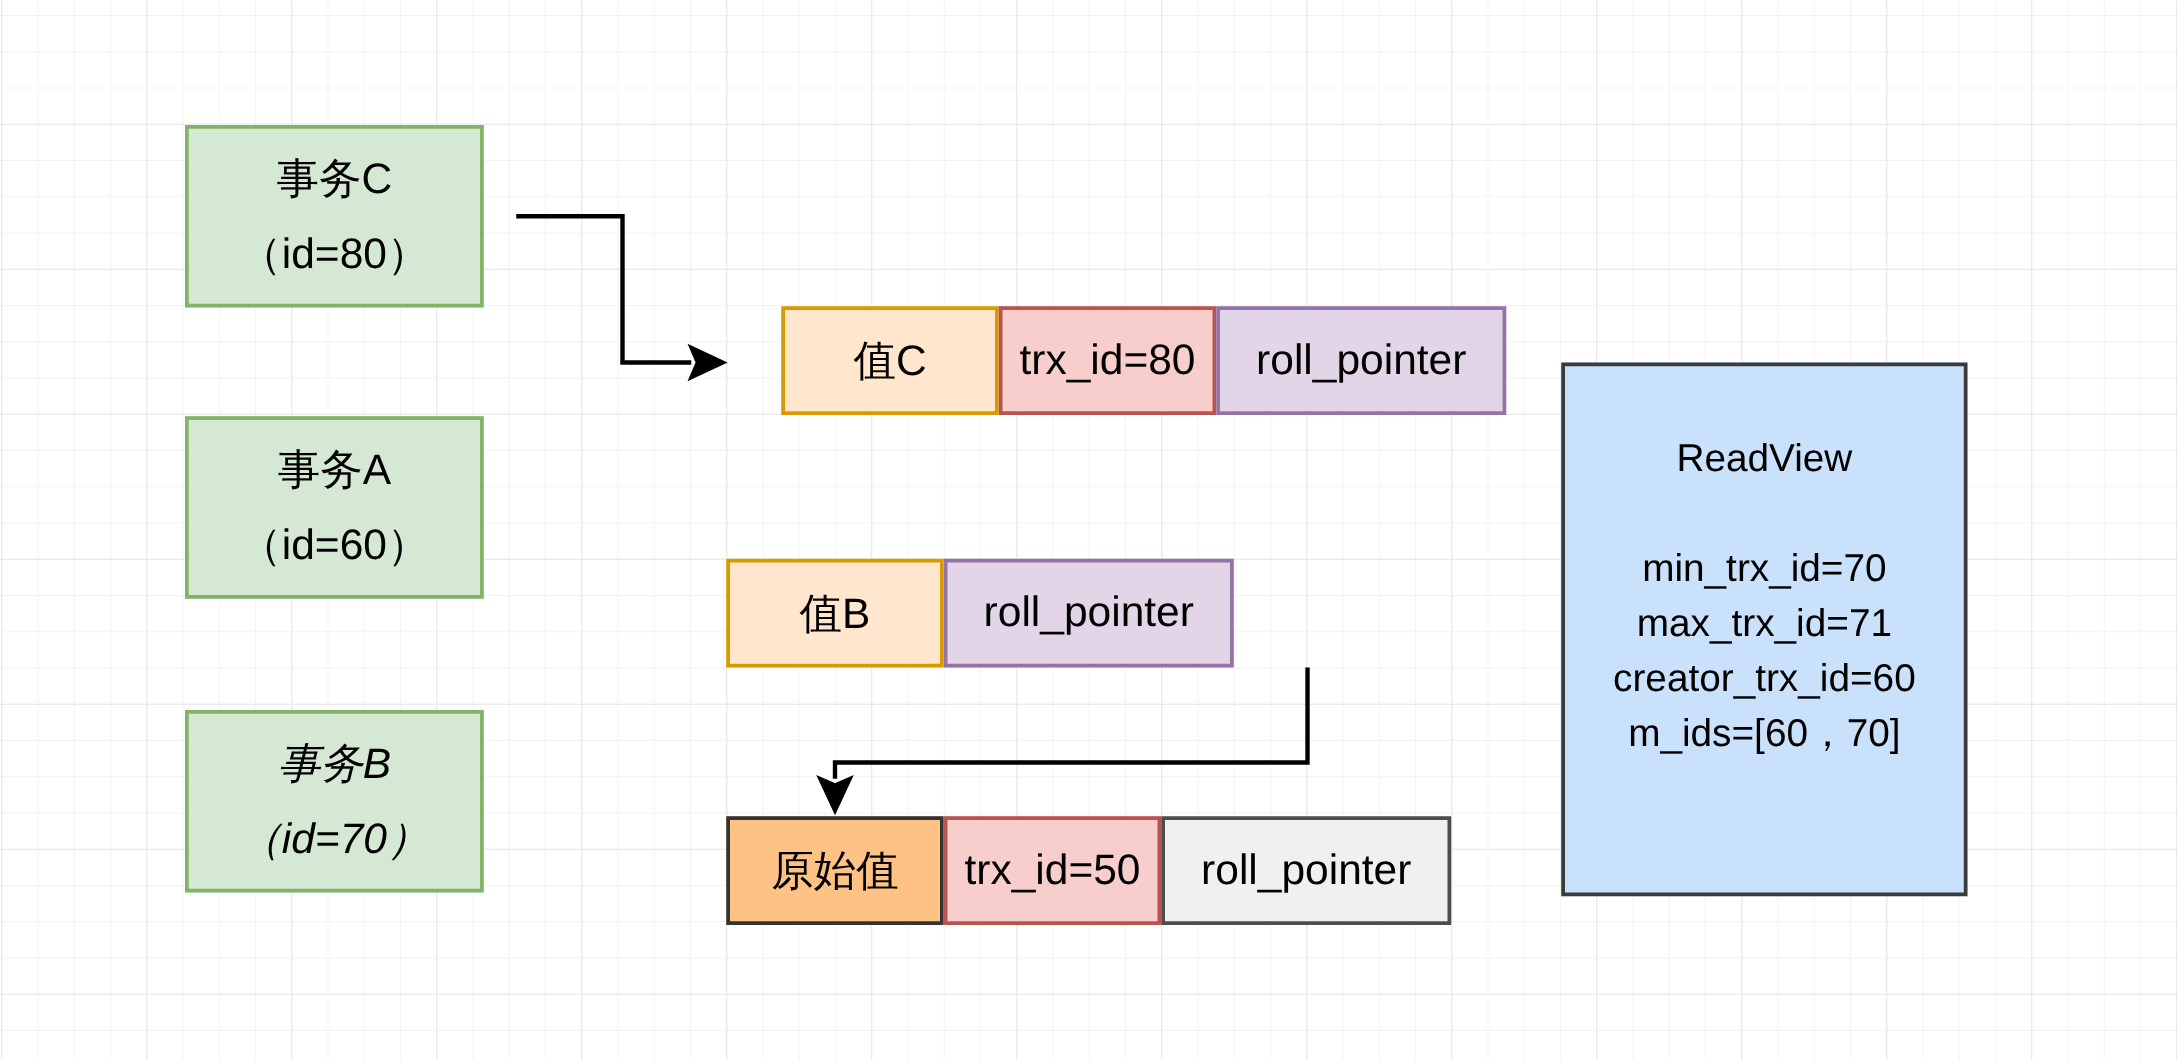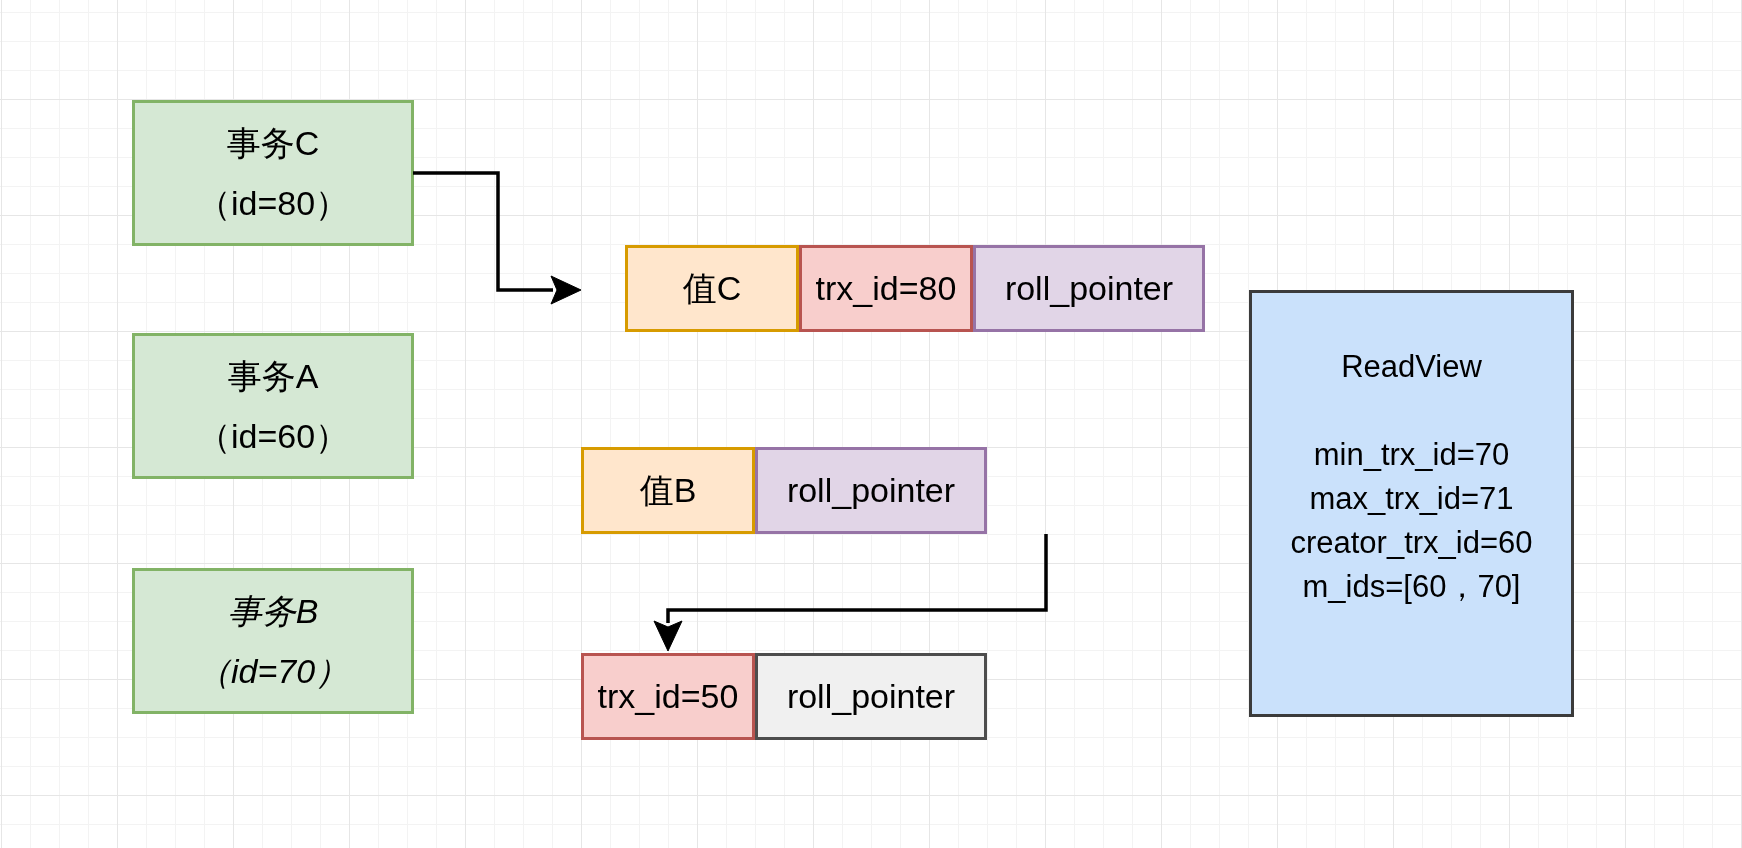--- a/index.html
+++ b/index.html
@@ -14,21 +14,21 @@
       linear-gradient(to right,#e6e6e6 1px,transparent 1px),
       linear-gradient(to bottom,#e6e6e6 1px,transparent 1px),
       linear-gradient(to right,#f3f3f3 1px,transparent 1px),
       linear-gradient(to bottom,#f3f3f3 1px,transparent 1px);
     background-size:116px 116px,116px 116px,29px 29px,29px 29px;
     background-position:1px 0px,0px 99px,1px 0px,0px 12px;
   }
   .box{position:absolute;box-sizing:border-box;display:flex;flex-direction:column;
        align-items:center;justify-content:center;text-align:center;}
   .trx-box{
-    width:282px;height:146px;left:132px;
+    width:239px;height:146px;left:148px;
     background:#d5e8d4;border:3px solid #82b366;
     font-size:34px;line-height:48px;gap:12px;
   }
   .row{position:absolute;left:581px;display:flex;height:87px;}
   .cell{box-sizing:border-box;display:flex;align-items:center;justify-content:center;
         font-size:34px;height:87px;}
   .cell.value{width:174px;background:#ffe6cc;border:3px solid #d79b00;}
   .cell.trx{width:174px;background:#f8cecc;border:3px solid #b85450;}
   .cell.roll{width:232px;background:#e1d5e7;border:3px solid #9673a6;}
   .row.original .cell.value{background:#ffc285;border:3px solid #333333;}
@@ -67,20 +67,21 @@
     <div class="cell trx">trx_id=80</div>
     <div class="cell roll">roll_pointer</div>
   </div>
 
   <div class="row" style="top:447px;border-radius:27px;">
     <div class="cell value">值B</div>
     <div class="cell roll">roll_pointer</div>
   </div>
 
   <div class="row original" style="top:653px;">
+    <div class="cell value">原始值</div>
     <div class="cell trx">trx_id=50</div>
     <div class="cell roll">roll_pointer</div>
   </div>
 
   <div class="box readview">
     <div>ReadView</div>
     <div class="rv-spacer"></div>
     <div>min_trx_id=70</div>
     <div>max_trx_id=71</div>
     <div>creator_trx_id=60</div>

